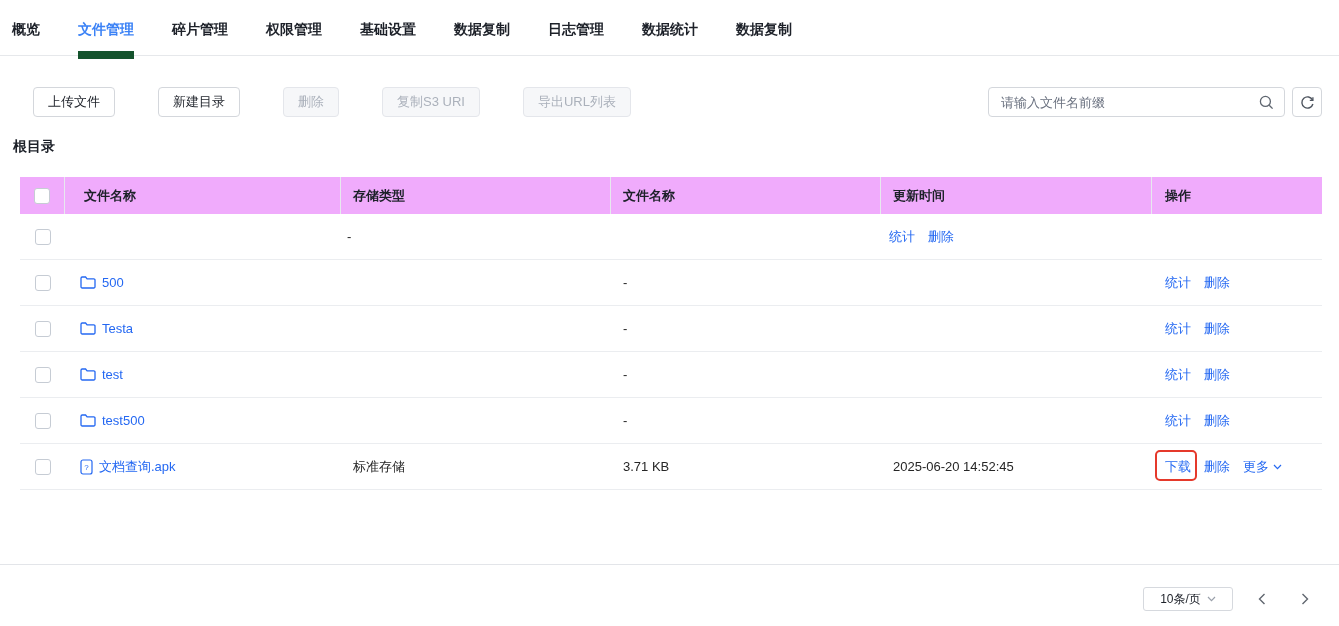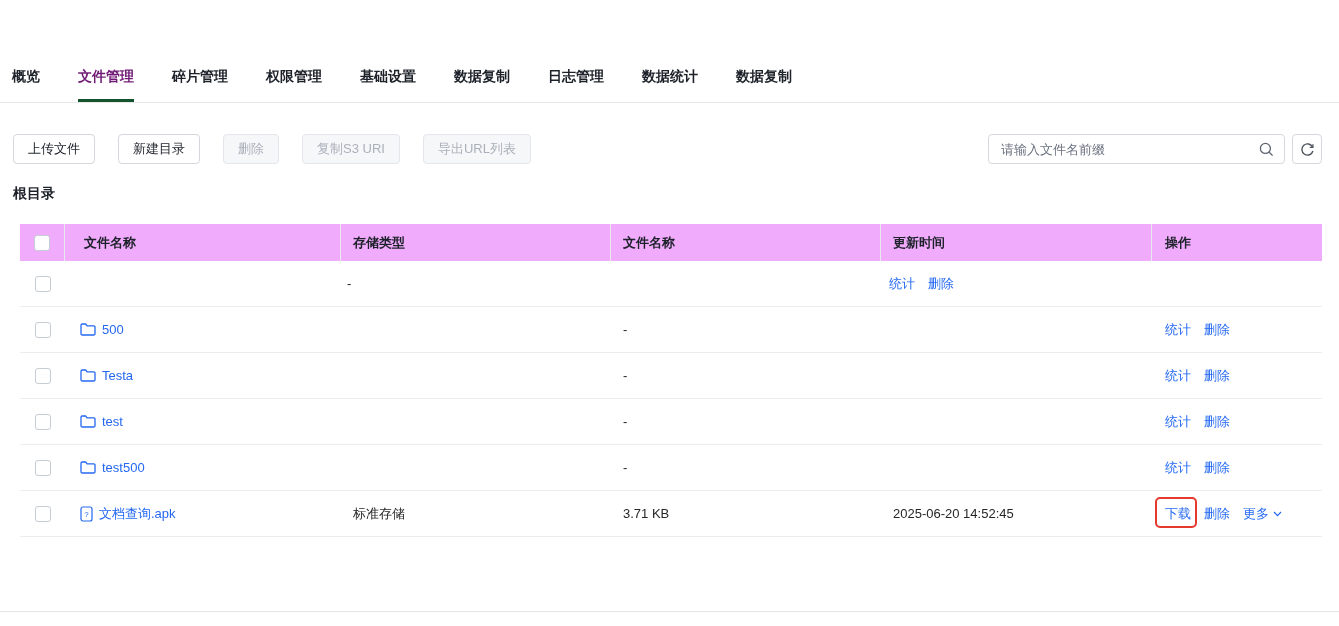--- a/index.html
+++ b/index.html
@@ -1,27 +1,27 @@
 <!DOCTYPE html>
 <html><head>
 <meta charset="utf-8">
 <style>
   * { margin:0; padding:0; box-sizing:border-box; }
   html,body { width:1339px; height:626px; background:#fff;
     font-family:"Liberation Sans","DejaVu Sans",sans-serif; color:#262626; overflow:hidden; }
 
   
-  .tabbar { display:flex; gap:38px; padding:21px 0 0 12px; border-bottom:1px solid #e6e8eb; height:56px;margin-top:47px; }
+  .tabbar { display:flex; gap:38px; padding:21px 0 0 12px; border-bottom:1px solid #e6e8eb; height:56px; }
   .tab { font-size:14px; font-weight:700; color:#1d2129; padding-bottom:16px; cursor:pointer; white-space:nowrap; }
-  .tab.active { color:#701a75; border-bottom:3px solid #14532d; padding-bottom:30px; }
+  .tab.active { color:#3b82f6; border-bottom:8px solid #14532d; padding-bottom:30px; }
 
   
   .toolbar { display:flex; align-items:center; gap:23px; margin:31px 17px 0 13px; }
   .btn { height:30px; padding:0 14px; font-size:13px; border-radius:4px; display:inline-flex;
-         align-items:center; justify-content:center; white-space:nowrap; }
+         align-items:center; justify-content:center; white-space:nowrap;margin-left:20px; }
   .btn.normal { background:#fff; border:1px solid #d4d7dc; color:#1d2129; cursor:pointer; }
   .btn.disabled { background:#f6f7f9; border:1px solid #e4e6eb; color:#abb1bb; cursor:not-allowed; }
   .search-group { margin-left:auto; display:flex; align-items:center; gap:7px;justify-content:center; }
   .search-box { width:297px; height:30px; border:1px solid #d4d7dc; border-radius:4px;
                 display:flex; align-items:center; background:#fff; }
   .search-box input { flex:1; border:none; outline:none; font-size:13px; padding:0 8px 0 12px;
                       color:#1d2129; background:transparent; font-family:inherit; }
   .search-box input::placeholder { color:#6b7280; }
   .search-icon-btn { padding-right:10px; display:flex; align-items:center; cursor:pointer; }
   .refresh-btn { width:30px; height:30px; border:1px solid #d4d7dc; border-radius:4px; background:#fff;

